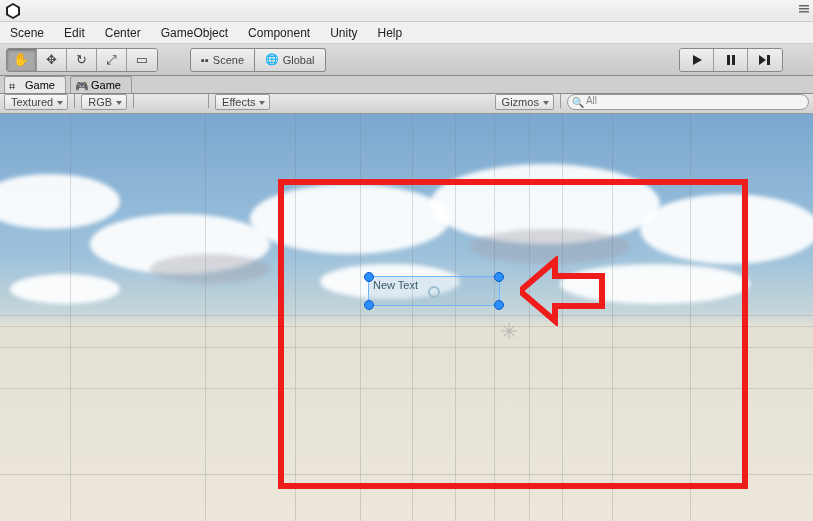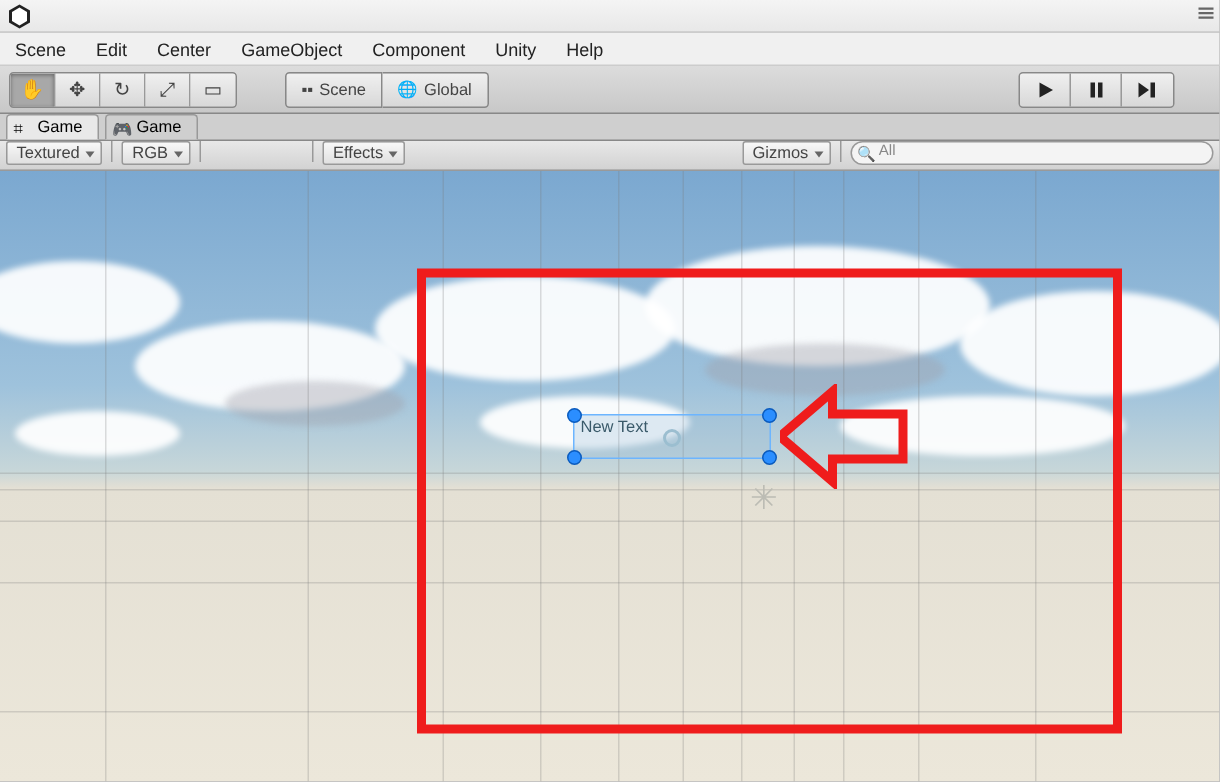--- a/index.html
+++ b/index.html
@@ -42,21 +42,21 @@
   .sky { position:absolute; inset:0; background: linear-gradient(to bottom, #7ba8d0 0%, #9ec2dc 35%, #c6d6d9 49%, #e4e0d4 52%, #ece7da 100%);}
   .gridlines div{position:absolute;background:rgba(120,120,120,.25);}
   .gv{width:1px;top:0;bottom:0;}
   .gh{height:1px;left:0;right:0;}
 
   
   .cloud{position:absolute;background:rgba(255,255,255,.92);border-radius:50%;filter:blur(2px);}
   .cloud.shadow{background:rgba(160,160,170,.4);}
 
   
-  .sel-box{position:absolute;left:382px;top:162px;width:132px;height:30px;border:1px solid #6cb5ff;background:rgba(140,180,210,.25);}
+  .sel-box{position:absolute;left:368px;top:162px;width:132px;height:30px;border:1px solid #6cb5ff;background:rgba(140,180,210,.25);}
   .sel-box .handle{position:absolute;width:10px;height:10px;background:#2b8eff;border:1px solid #0a5bbe;border-radius:50%;}
   .sel-box .h-tl{left:-5px;top:-5px;} .sel-box .h-tr{right:-5px;top:-5px;}
   .sel-box .h-bl{left:-5px;bottom:-5px;} .sel-box .h-br{right:-5px;bottom:-5px;}
   .sel-box .txt{font-size:11px;color:#3a5a6a;padding:2px 4px;}
   .sel-box .pivot{position:absolute;left:58px;top:8px;width:14px;height:14px;}
 
   
   .anno-rect{position:absolute;left:278px;top:65px;width:470px;height:310px;border:6px solid #ef1c1c;pointer-events:none;}
   .anno-arrow{position:absolute;left:520px;top:142px;pointer-events:none;}
 

